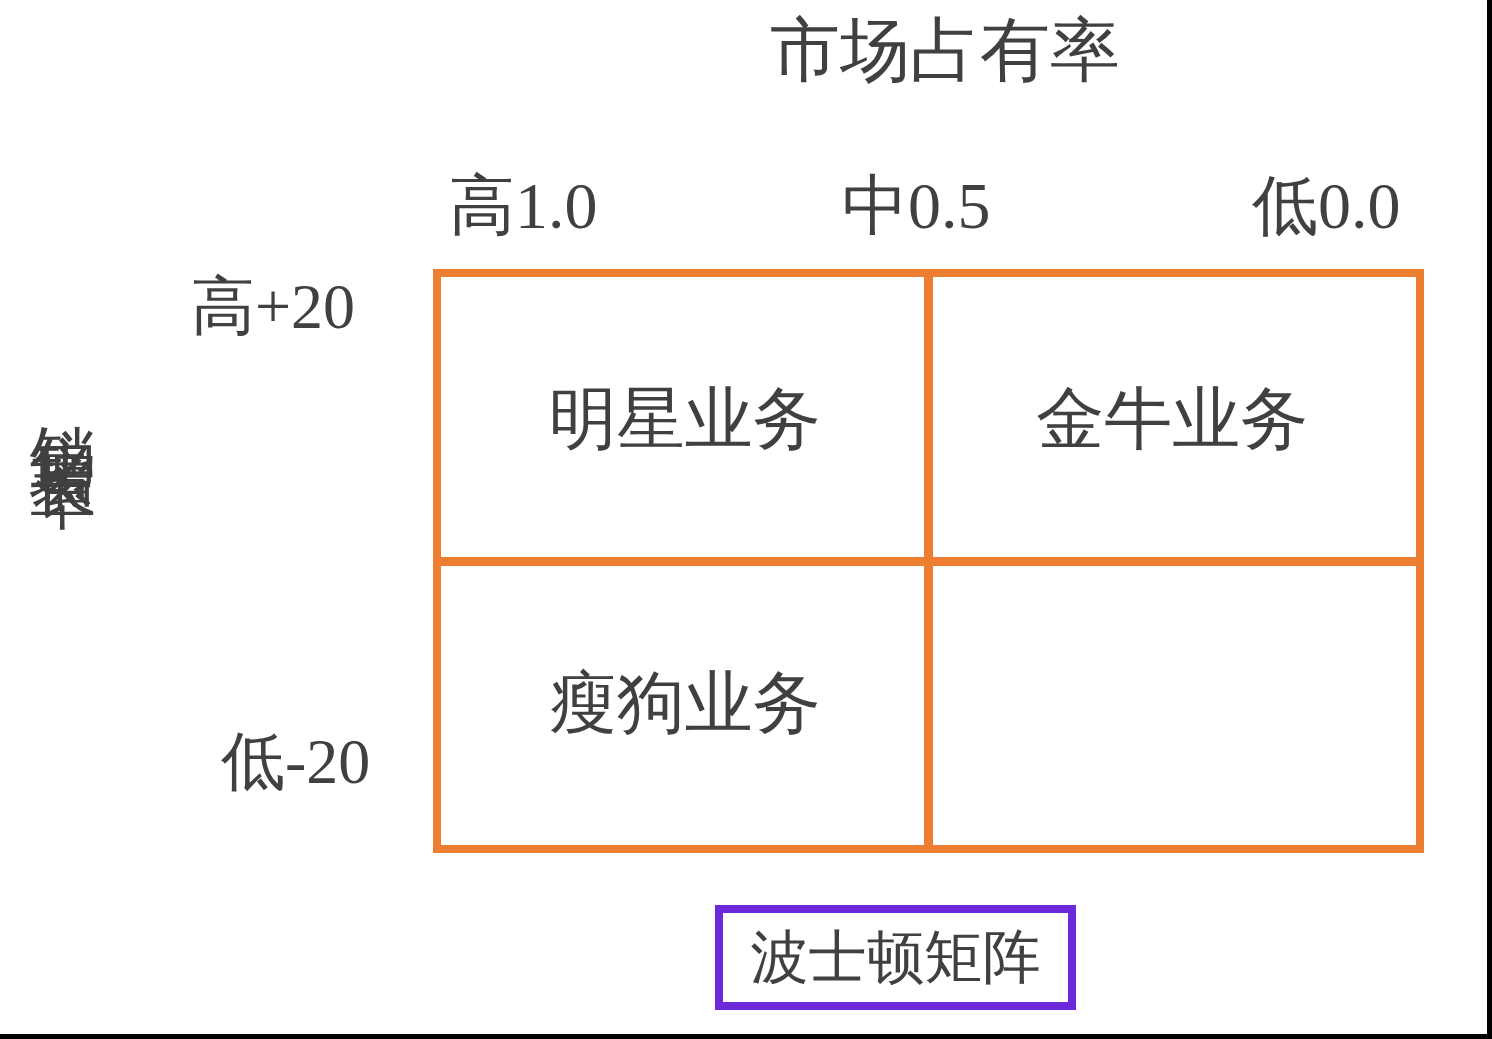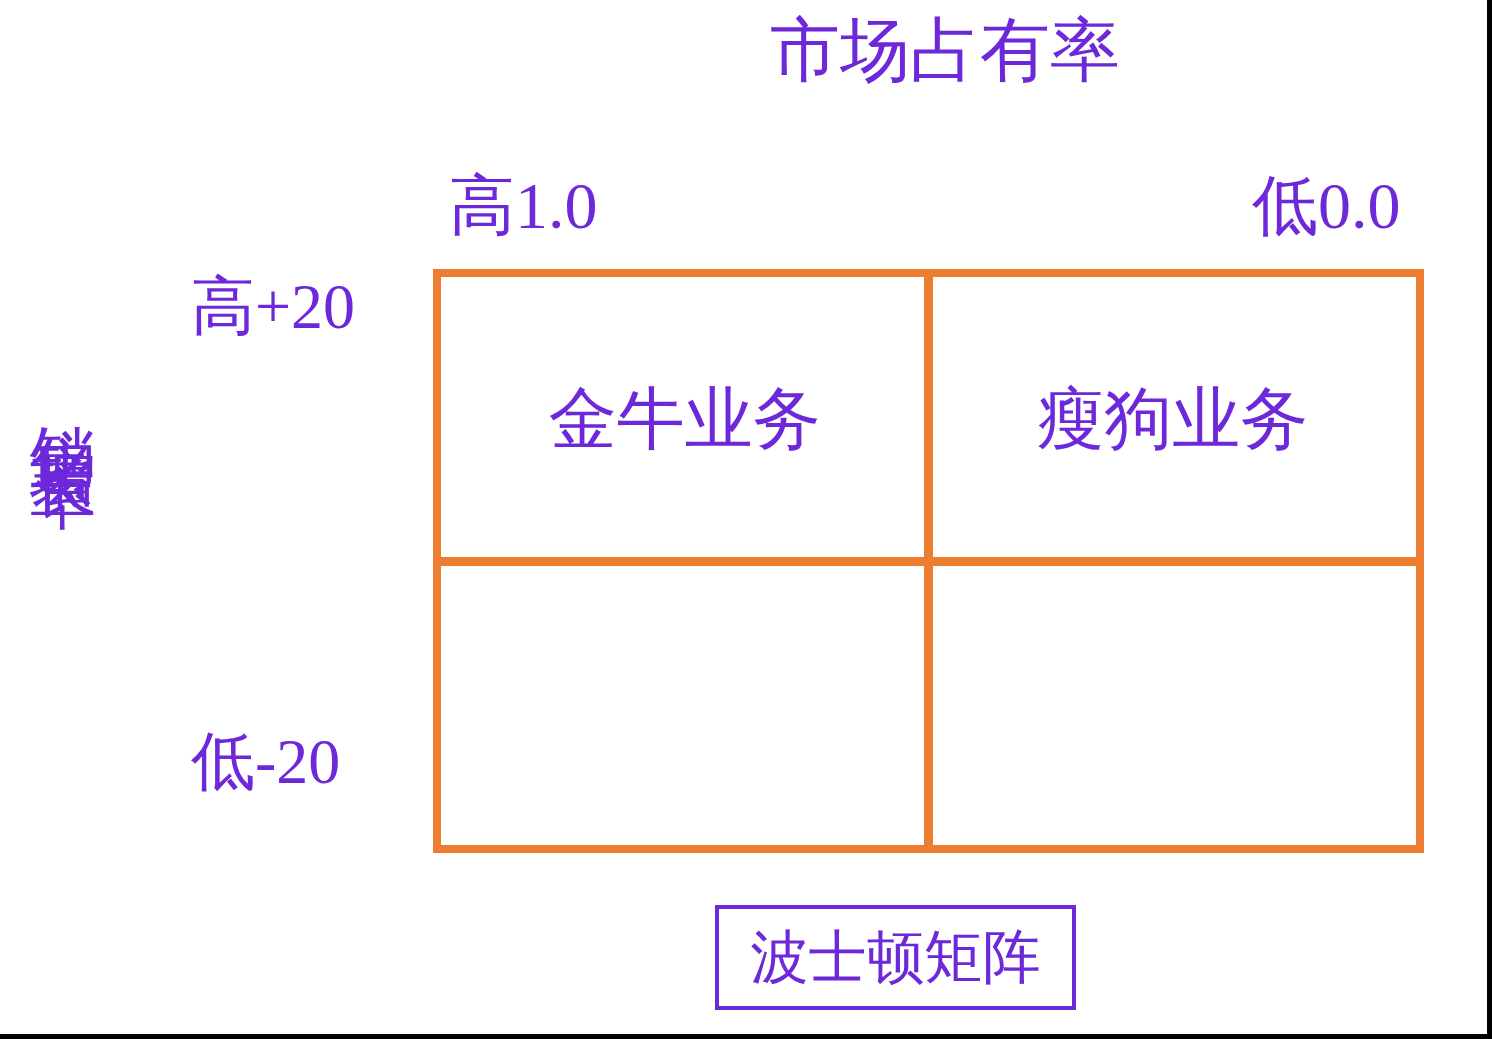--- a/index.html
+++ b/index.html
@@ -1,21 +1,21 @@
 <!DOCTYPE html>
 <html><head>
 <meta charset="utf-8">
 <style>
   html, body { margin: 0; padding: 0; background: #ffffff; }
   .page {
     position: relative;
     width: 1492px;
     height: 1039px;
     background: #ffffff;
-    color: #6d28d9;
+    color: #404040;
     font-family: "Liberation Serif", "DejaVu Serif", serif;
     overflow: hidden;
   }
 
   
   .x-title {
     position: absolute;
     left: 770px;
     top: 12px;
     font-size: 70px;
@@ -50,21 +50,21 @@
 
   
   .y-tick {
     position: absolute;
     font-size: 64px;
     line-height: 1.1;
     white-space: nowrap;
   }
   .y-tick-0 { left: 191px; top: 272px; }
   .y-tick-1 { left: 196px; top: 510px; }
-  .y-tick-2 { left: 191px; top: 727px; }
+  .y-tick-2 { left: 221px; top: 727px; }
 
   
   .matrix {
     position: absolute;
     left: 433px;
     top: 269px;
     width: 991px;
     height: 584px;
     box-sizing: border-box;
     border: 8px solid #ED7D31;
@@ -101,21 +101,21 @@
   }
 
   
   .caption-box {
     position: absolute;
     left: 715px;
     top: 905px;
     width: 361px;
     height: 105px;
     box-sizing: border-box;
-    border: 4px solid #6d28d9;
+    border: 8px solid #6d28d9;
     background: #ffffff;
     display: flex;
     align-items: center;
     justify-content: center;
   }
   .caption-label {
     font-size: 58px;
     line-height: 1.1;
     white-space: nowrap;
   }
@@ -135,28 +135,32 @@
   }
 </style>
 </head>
 <body>
 
 <div class="page">
 
   <div class="x-title">市场占有率</div>
 
   <div class="x-tick x-tick-0">高1.0</div>
+  <div class="x-tick x-tick-1">中0.5</div>
   <div class="x-tick x-tick-2">低0.0</div>
 
   <div class="y-title">销售增长率</div>
 
   <div class="y-tick y-tick-0">高+20</div>
   <div class="y-tick y-tick-2">低-20</div>
 
   <div class="matrix">
+    <div class="quad">
+      <span class="quad-label">明星业务</span>
+    </div>
     <div class="quad">
       <span class="quad-label">金牛业务</span>
     </div>
     <div class="quad">
       <span class="quad-label">瘦狗业务</span>
     </div>
     <div class="divider-v"></div>
     <div class="divider-h"></div>
   </div>
 

